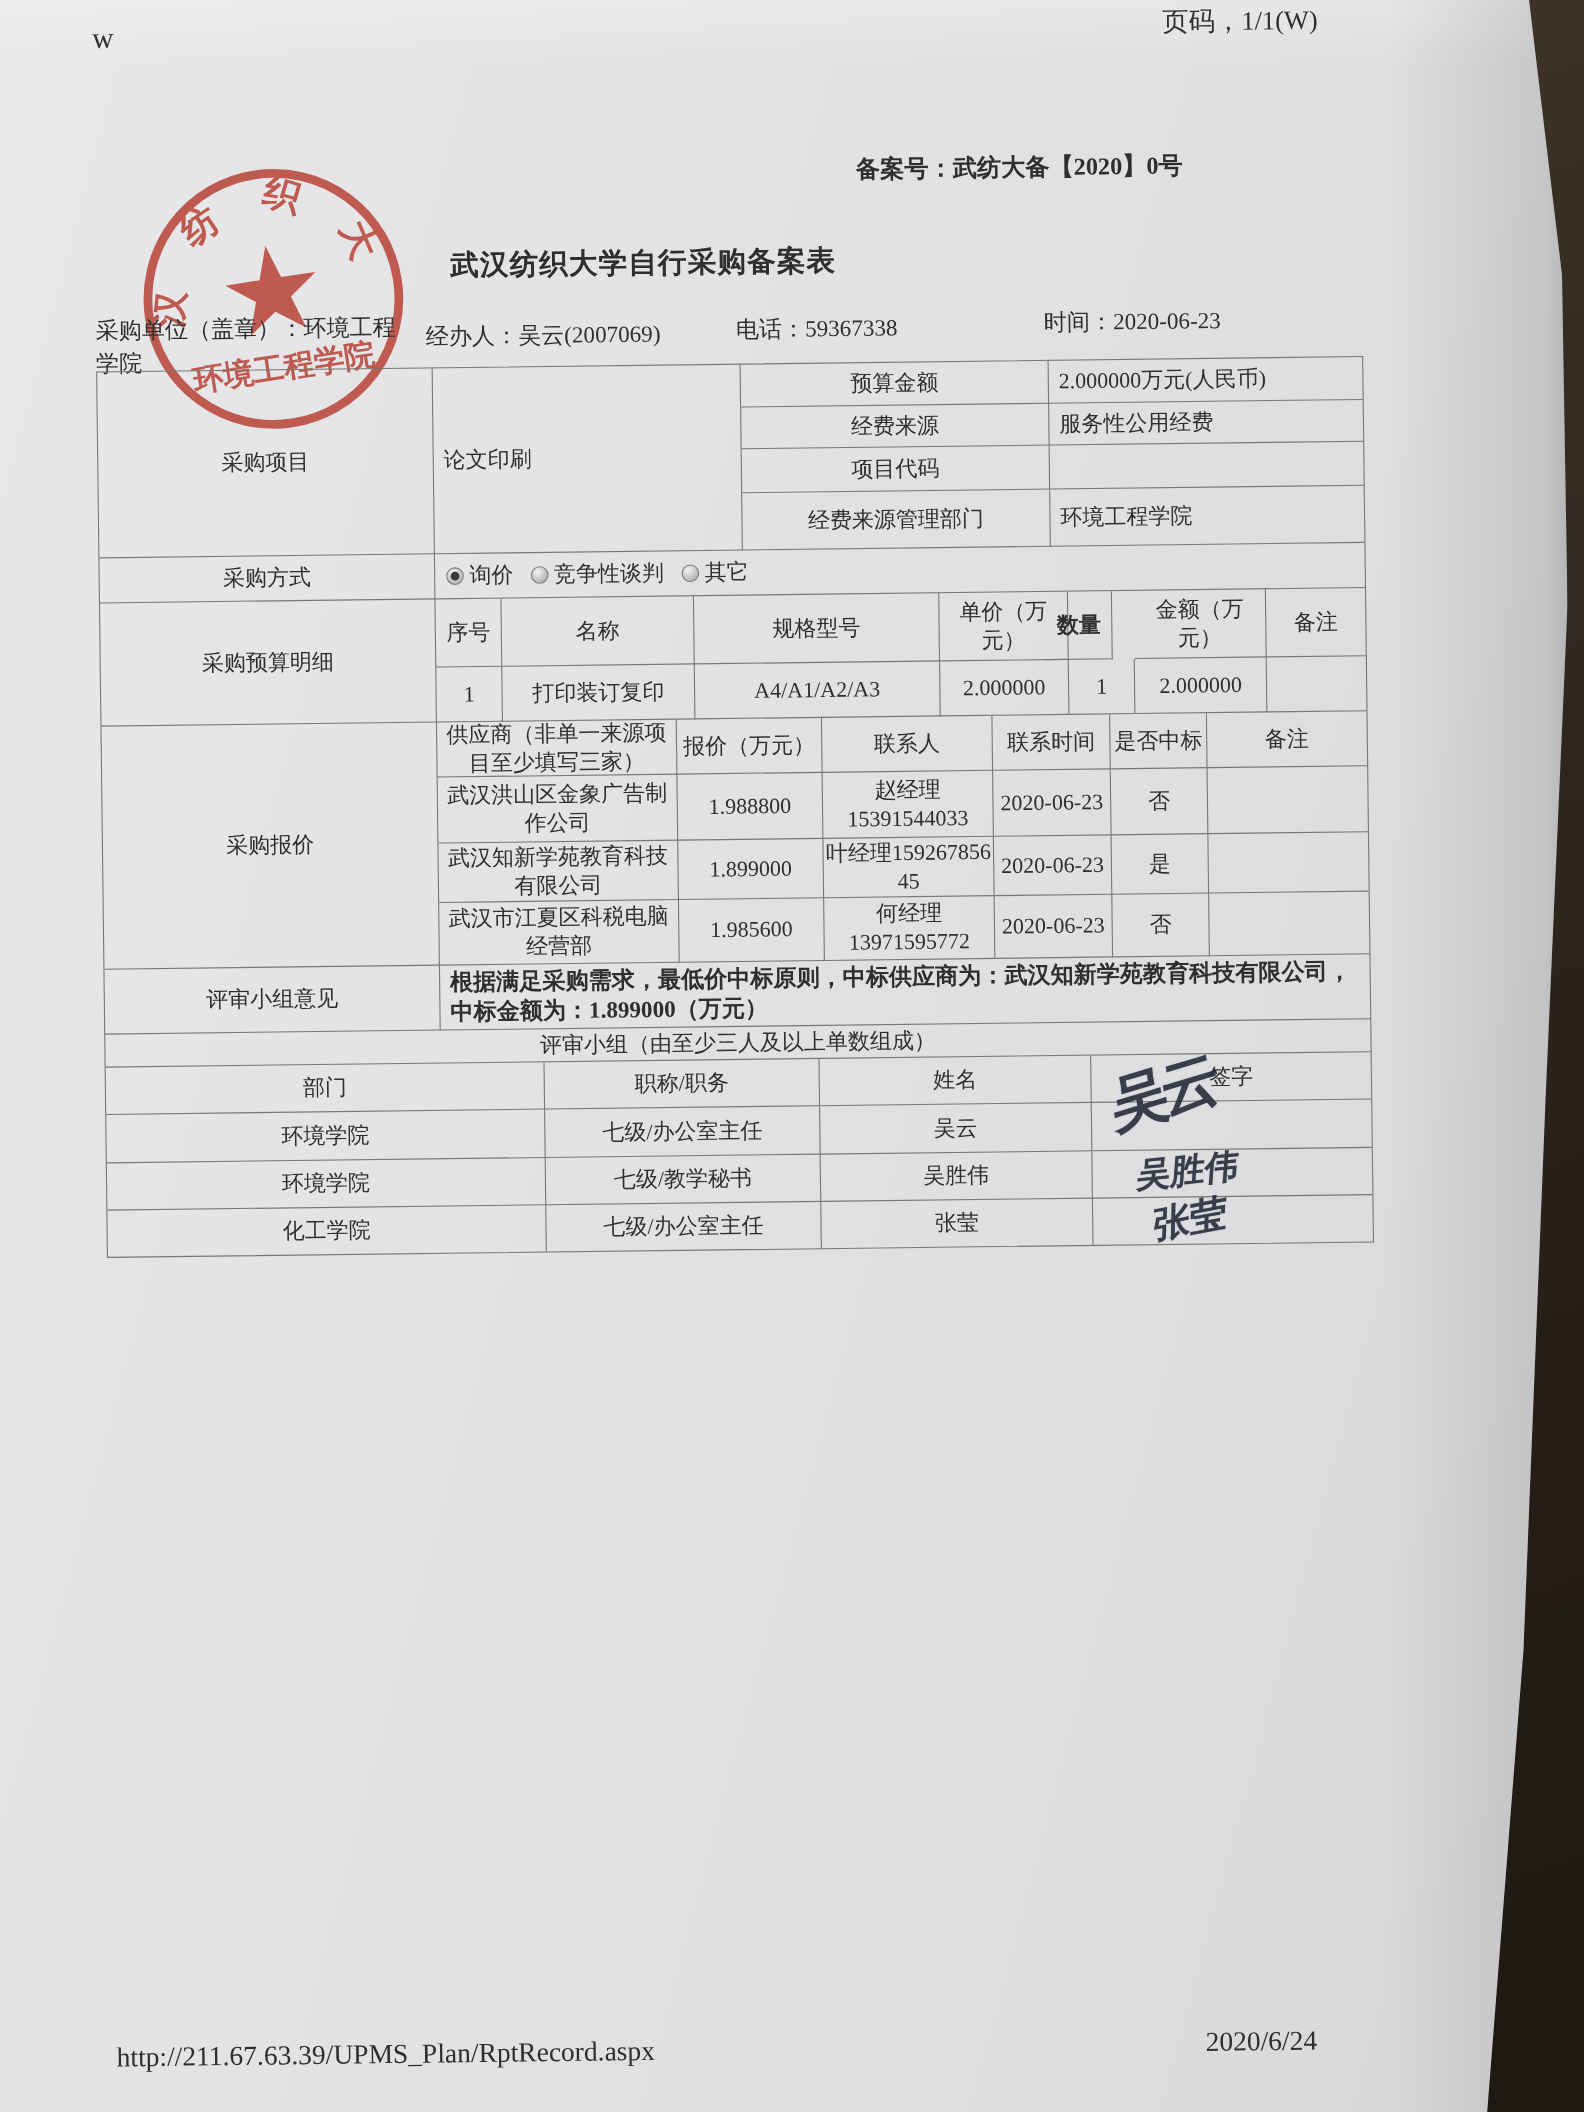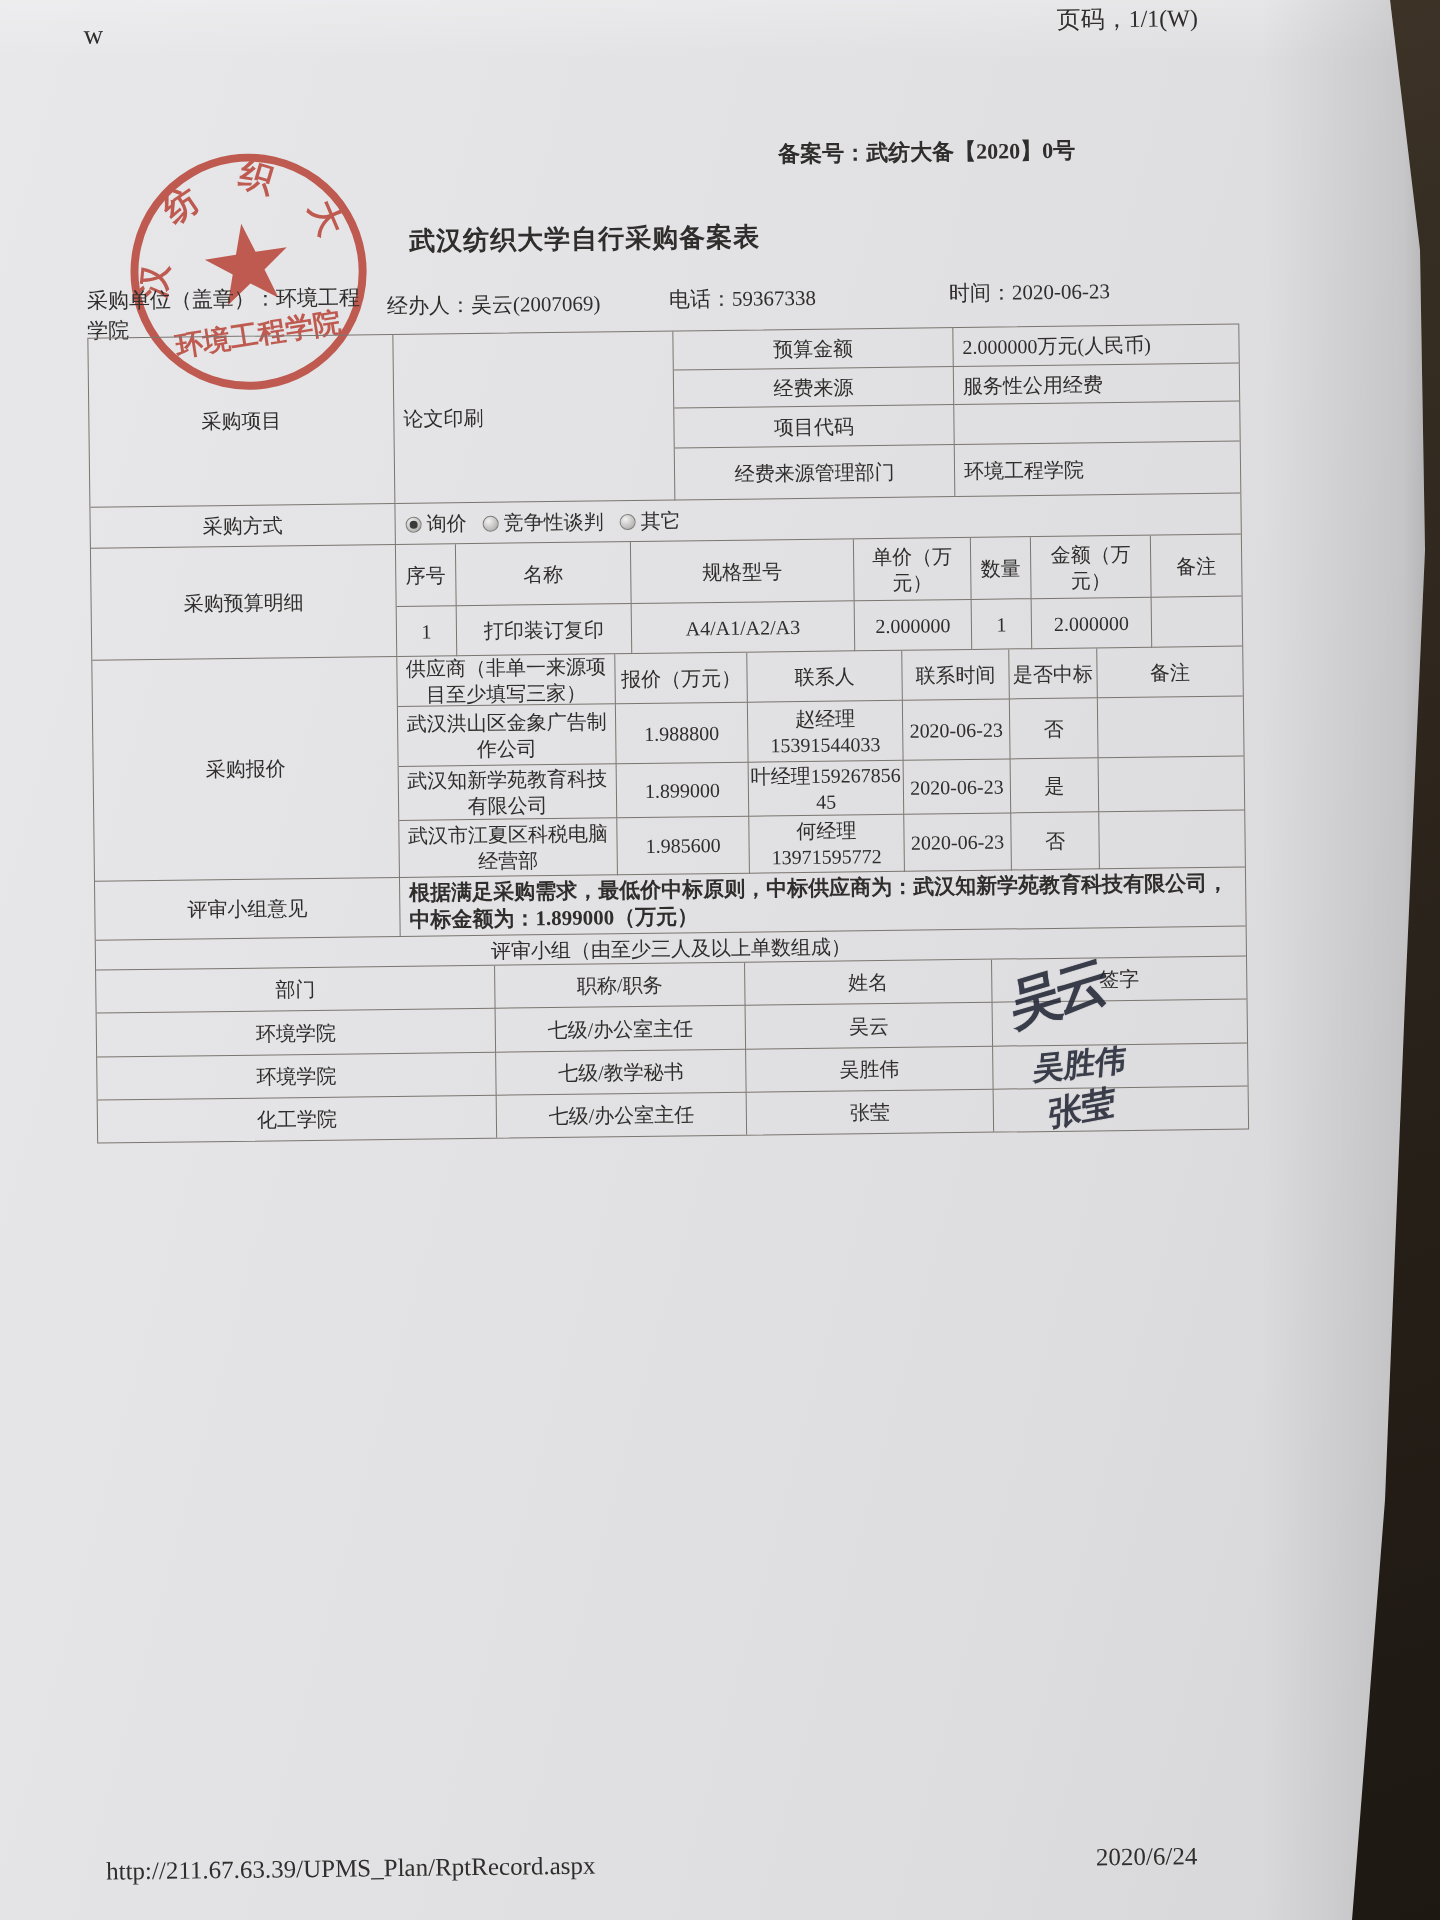--- a/index.html
+++ b/index.html
@@ -88,21 +88,21 @@
           <span><span class="radio"></span><span>竞争性谈判</span></span>
           <span><span class="radio"></span><span>其它</span></span>
         </div>
       </div>
 
       <div class="cell" style="left:0;top:210px;width:305px;height:112px;">采购预算明细</div>
       <div class="cell" style="left:305px;top:210px;width:60px;height:62px;">序号</div>
       <div class="cell" style="left:365px;top:210px;width:175px;height:62px;">名称</div>
       <div class="cell" style="left:540px;top:210px;width:223px;height:62px;">规格型号</div>
       <div class="cell" style="left:763px;top:210px;width:117px;height:62px;padding:0 14px;">单价（万元）</div>
-      <div class="cell" style="left:880px;top:210px;width:60px;height:62px;">数量</div>
+      <div class="cell" style="left:860px;top:210px;width:60px;height:62px;font-weight:bold;">数量</div>
       <div class="cell" style="left:940px;top:210px;width:120px;height:62px;padding:0 16px;">金额（万元）</div>
       <div class="cell noR" style="left:1060px;top:210px;width:90px;height:62px;">备注</div>
       <div class="cell" style="left:305px;top:272px;width:60px;height:50px;">1</div>
       <div class="cell" style="left:365px;top:272px;width:175px;height:50px;">打印装订复印</div>
       <div class="cell" style="left:540px;top:272px;width:223px;height:50px;">A4/A1/A2/A3</div>
       <div class="cell" style="left:763px;top:272px;width:117px;height:50px;">2.000000</div>
       <div class="cell" style="left:880px;top:272px;width:60px;height:50px;">1</div>
       <div class="cell" style="left:940px;top:272px;width:120px;height:50px;">2.000000</div>
       <div class="cell noR" style="left:1060px;top:272px;width:90px;height:50px;"></div>
 

